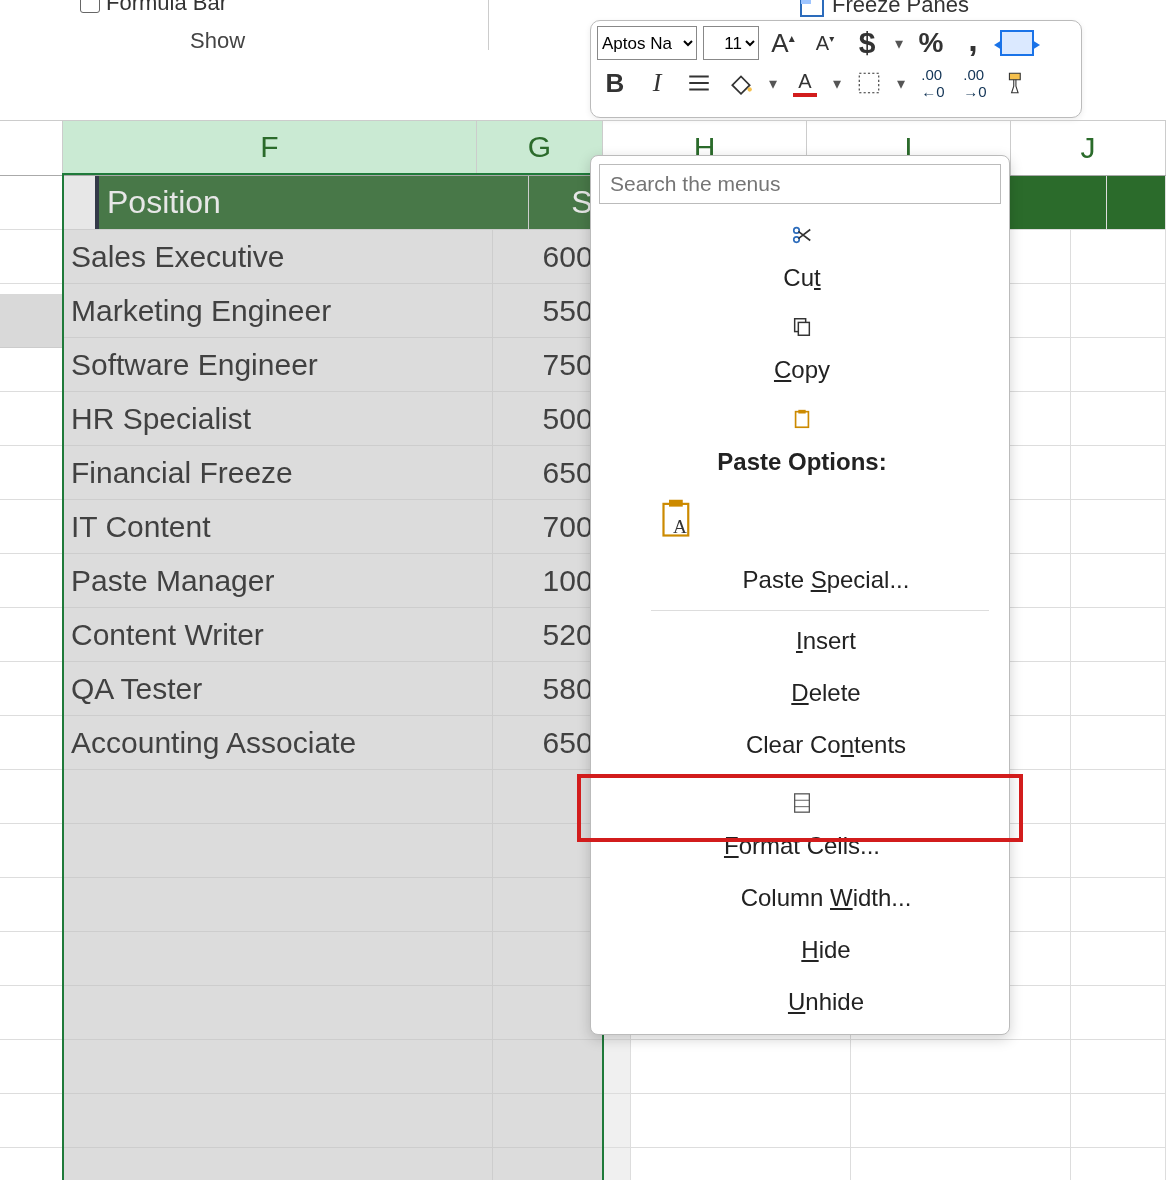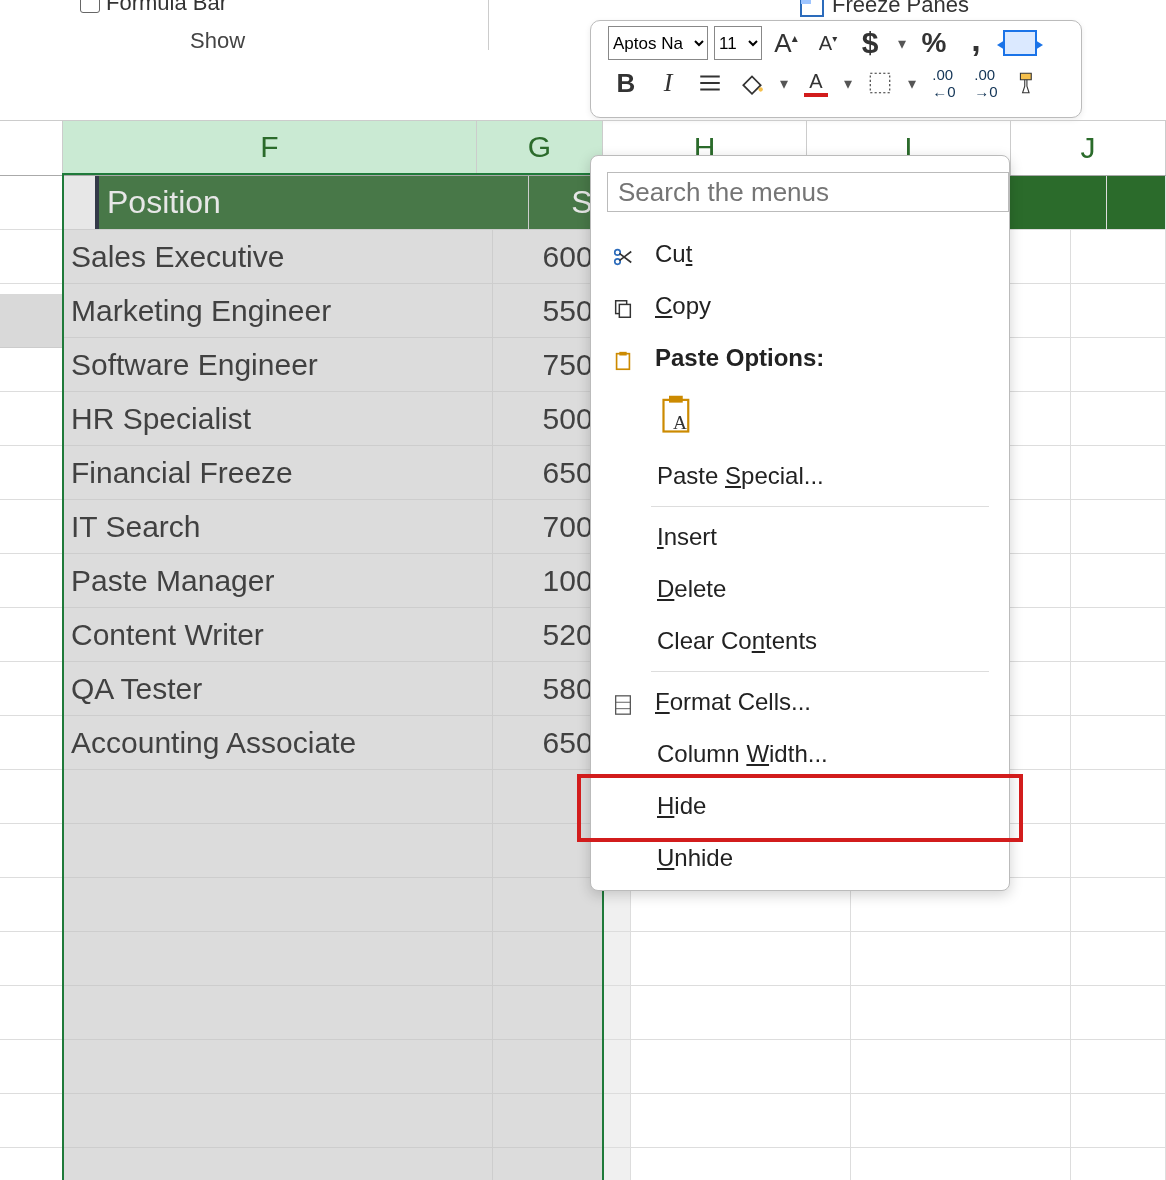--- a/index.html
+++ b/index.html
@@ -57,32 +57,32 @@
   .mini-toolbar {
     position: absolute;
     top: 20px;
     left: 590px;
     width: 492px;
     height: 98px;
     background: #fff;
     border: 1px solid #bbb;
     border-radius: 10px;
     box-shadow: 0 2px 6px rgba(0,0,0,0.08);
-    padding: 4px 17px;
+    padding: 4px 6px;
     display: flex;
     flex-direction: column;
     gap: 4px;
     box-sizing: border-box;
   }
   .mt-row { display:flex; align-items:center; gap:6px; }
   .mt-select {
     border:1px solid #888; font-size:17px; height:34px; background:#fff;
   }
   .mt-font { width:100px;}
-  .mt-size { width:48px;}
+  .mt-size { width:56px;text-align:right;}
   .mt-btn {
     width:36px;height:36px;display:flex;align-items:center;justify-content:center;
     color:#333;cursor:pointer;border-radius:4px;
   }
   .mt-btn svg { width:26px;height:26px;}
   .mt-dd { width:16px;color:#555;display:flex;align-items:center;justify-content:center;}
   .mt-wide{width:40px;}
   .glyph { font-weight:bold;font-size:28px;color:#333;}
   .dollar{font-size:30px;}
   .comma{font-size:34px;line-height:0;position:relative;top:-4px;}
@@ -138,33 +138,33 @@
     top:155px;left:590px;
     width:418px;
     background:#fff;
     border:1px solid #bbb;
     border-radius:8px;
     box-shadow:0 4px 14px rgba(0,0,0,0.18);
     z-index:10;
     padding-bottom:6px;
   }
   .cm-search{
-    margin:16px;
+    margin:8px;
     border:1px solid #bbb;
     height:40px;
-    font-size:26px;
+    font-size:21px;
     padding:0 10px;
     width:calc(100% - 16px);
     box-sizing:border-box;
     color:#666;
   }
   .cm-item{
-    display:flex;align-items:flex-end;gap:18px;
+    display:flex;align-items:center;gap:18px;
     padding:12px 14px 12px 18px;
-    font-size:24px;color:#222;cursor:pointer;
+    font-size:24px;color:#222;cursor:pointer;flex-direction:column;
   }
   .cm-item.bold-label{font-weight:bold;}
   .cm-item .icon-slot{width:28px;display:flex;justify-content:center;color:#555;}
   .cm-item .txt .ul{text-decoration:underline;}
   .cm-item.indent{padding-left:66px;}
   .cm-sep{height:1px;background:#ddd;margin:4px 20px 4px 60px;}
   .paste-icon-big{
     display:flex;align-items:center;justify-content:center;
     width:54px;height:54px;margin-left:62px;margin-top:4px;margin-bottom:8px;
     cursor:pointer;
@@ -327,21 +327,21 @@
       <div class="grow data-row">
         <div class="rhs"></div>
         <div class="cell cF">Financial Freeze</div>
         <div class="cell cG">65000</div>
         <div class="cell cH"></div>
         <div class="cell cI"></div>
         <div class="cell cJ"></div>
       </div>
       <div class="grow data-row">
         <div class="rhs"></div>
-        <div class="cell cF">IT Search</div>
+        <div class="cell cF">IT Content</div>
         <div class="cell cG">70000</div>
         <div class="cell cH"></div>
         <div class="cell cI"></div>
         <div class="cell cJ"></div>
       </div>
       <div class="grow data-row">
         <div class="rhs"></div>
         <div class="cell cF">Paste Manager</div>
         <div class="cell cG">10000</div>
         <div class="cell cH"></div>

